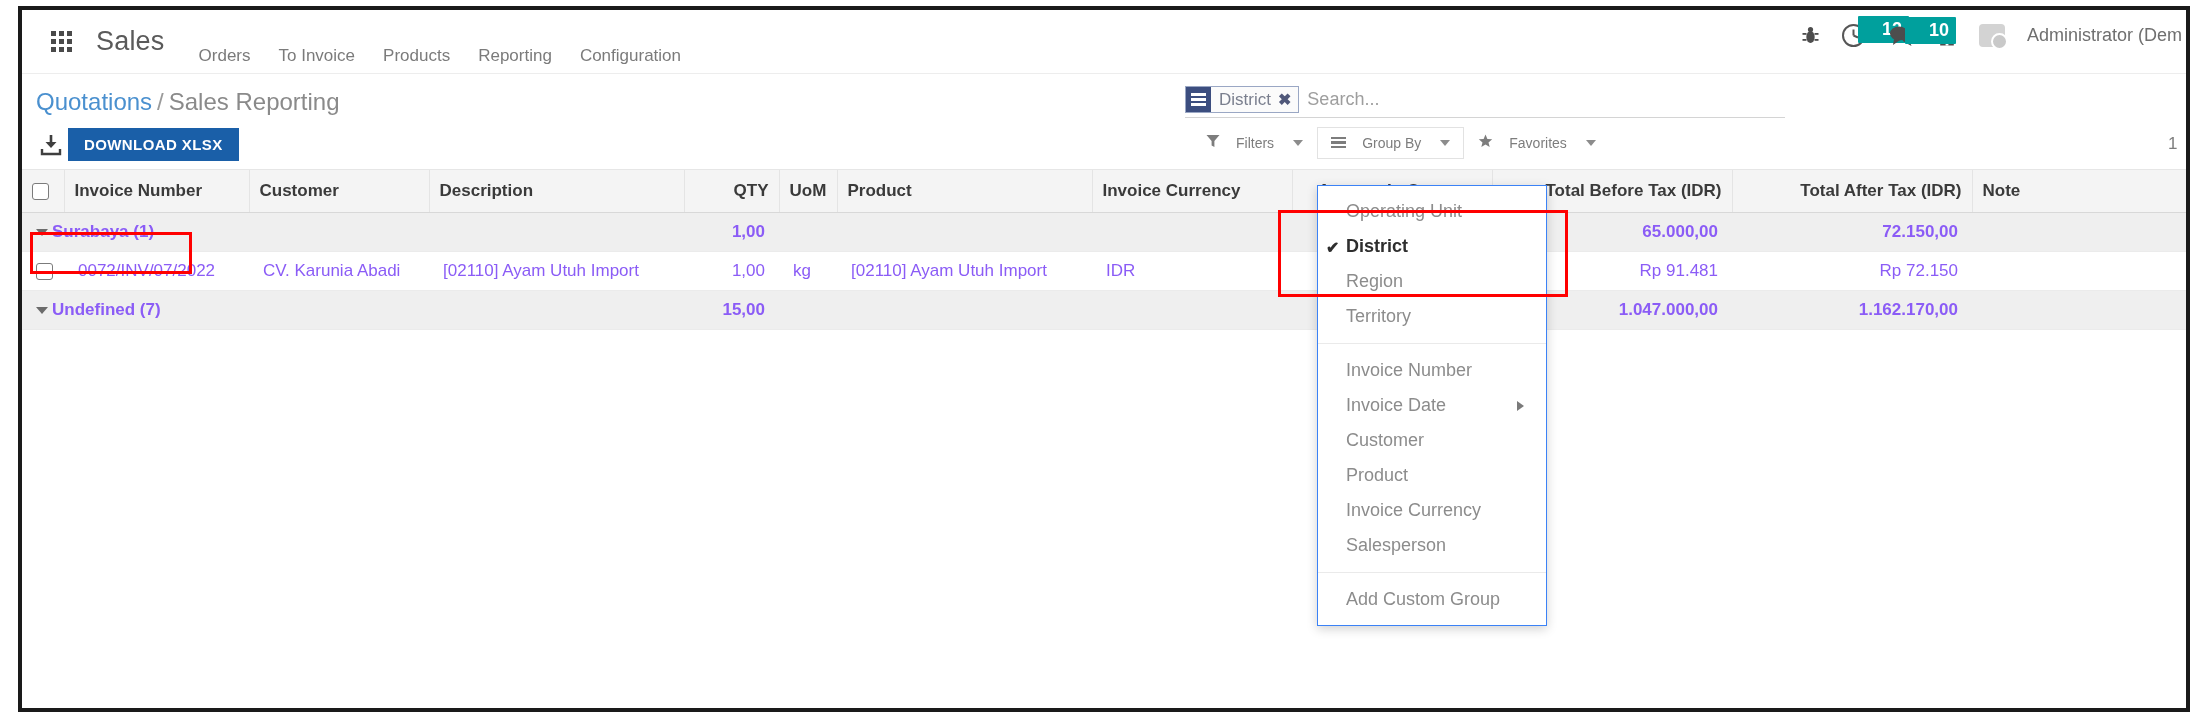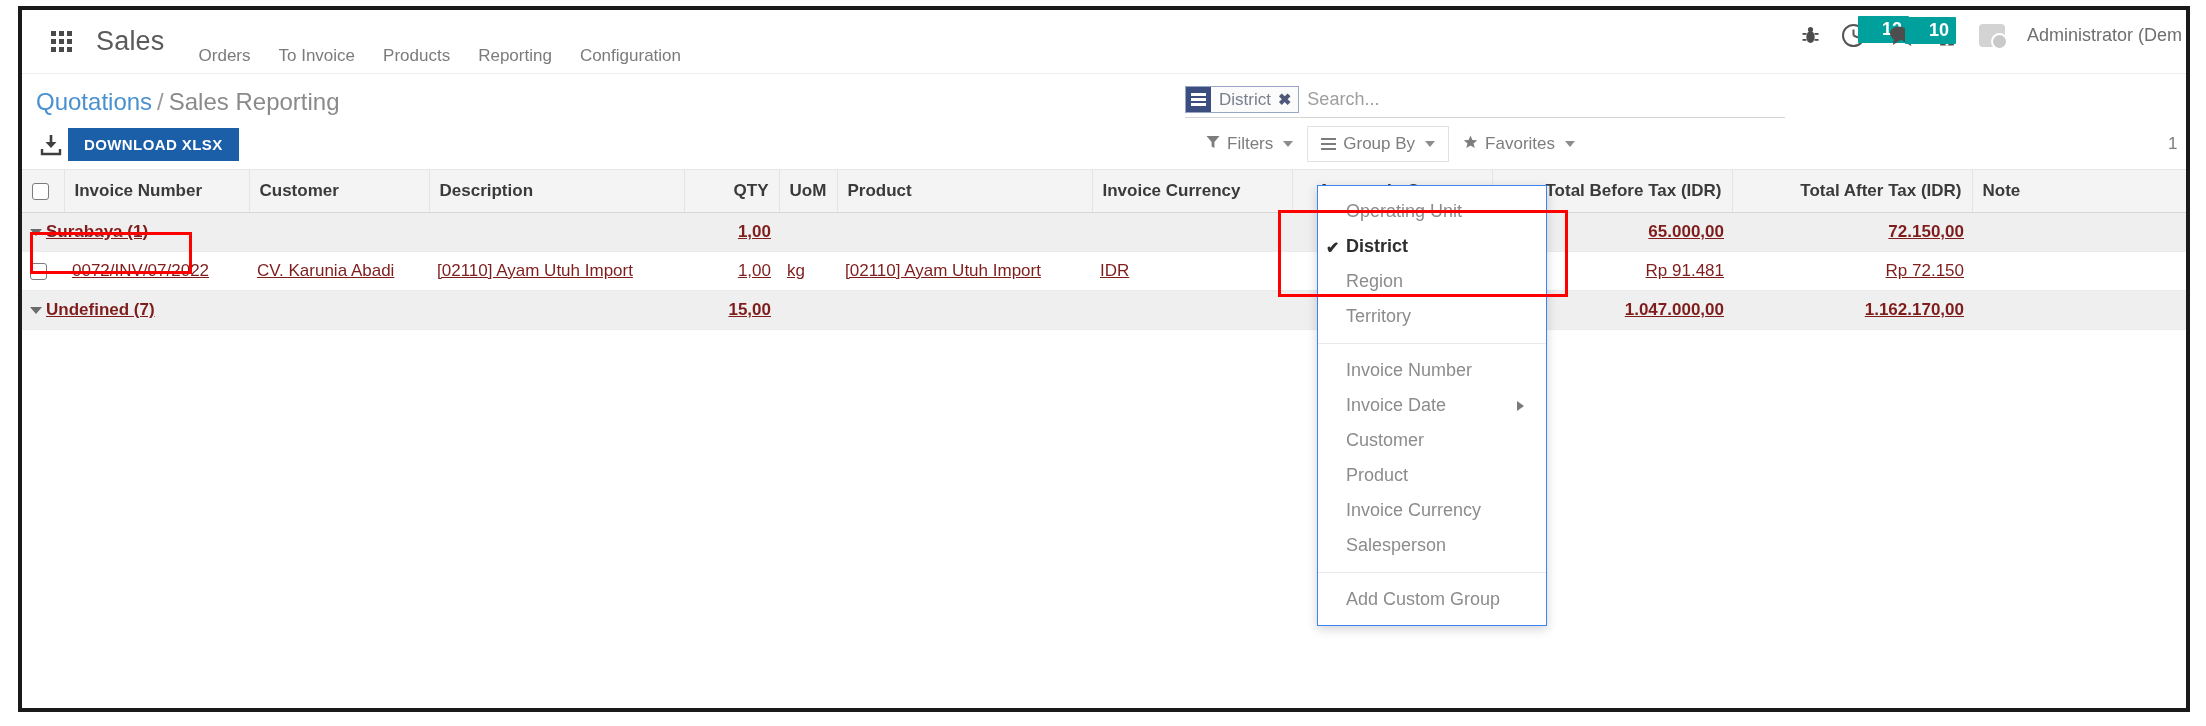--- a/index.html
+++ b/index.html
@@ -210,22 +210,22 @@
 
   .filter-row {
     position: absolute;
     left: 1170px; top: 52px;
     display: flex;
     align-items: center;
   }
   .fbtn {
     display: inline-flex;
     align-items: center;
-    gap: 7px;
-    font-size: 17px;
+    gap: 16px;
+    font-size: 14px;
     color: #7d7d7d;
     padding: 7px 13px;
     cursor: pointer;
     border: 1px solid transparent;
     white-space: nowrap;
     background: transparent;
     font-family: "Liberation Sans", sans-serif;
     justify-content: center;
   }
   .fbtn.active {
@@ -278,27 +278,26 @@
     font-weight: 700;
     text-align: left;
     padding: 11px 10px;
     height: 42px;
     white-space: nowrap;
     overflow: hidden;
     font-size: 17px;
   }
   table.list thead th.num { text-align: right; }
   table.list tbody td {
-    padding: 9px 8px;
+    padding: 9px 14px;
     white-space: nowrap;
     overflow: hidden;
     border-bottom: 1px solid #ebebeb;
-    color: #7f1d1d;
+    color: #8b5cf6;
     font-size: 17px;
-    text-decoration: underline;
   }
   table.list tbody td.num { text-align: right; }
   tr.group-row td {
     background: #efefef;
     font-weight: 700;
     color: #2f2f2f;
     border-bottom: 1px solid #dcdcdc;
   }
   tr.data-row td { background: #ffffff; }
 

